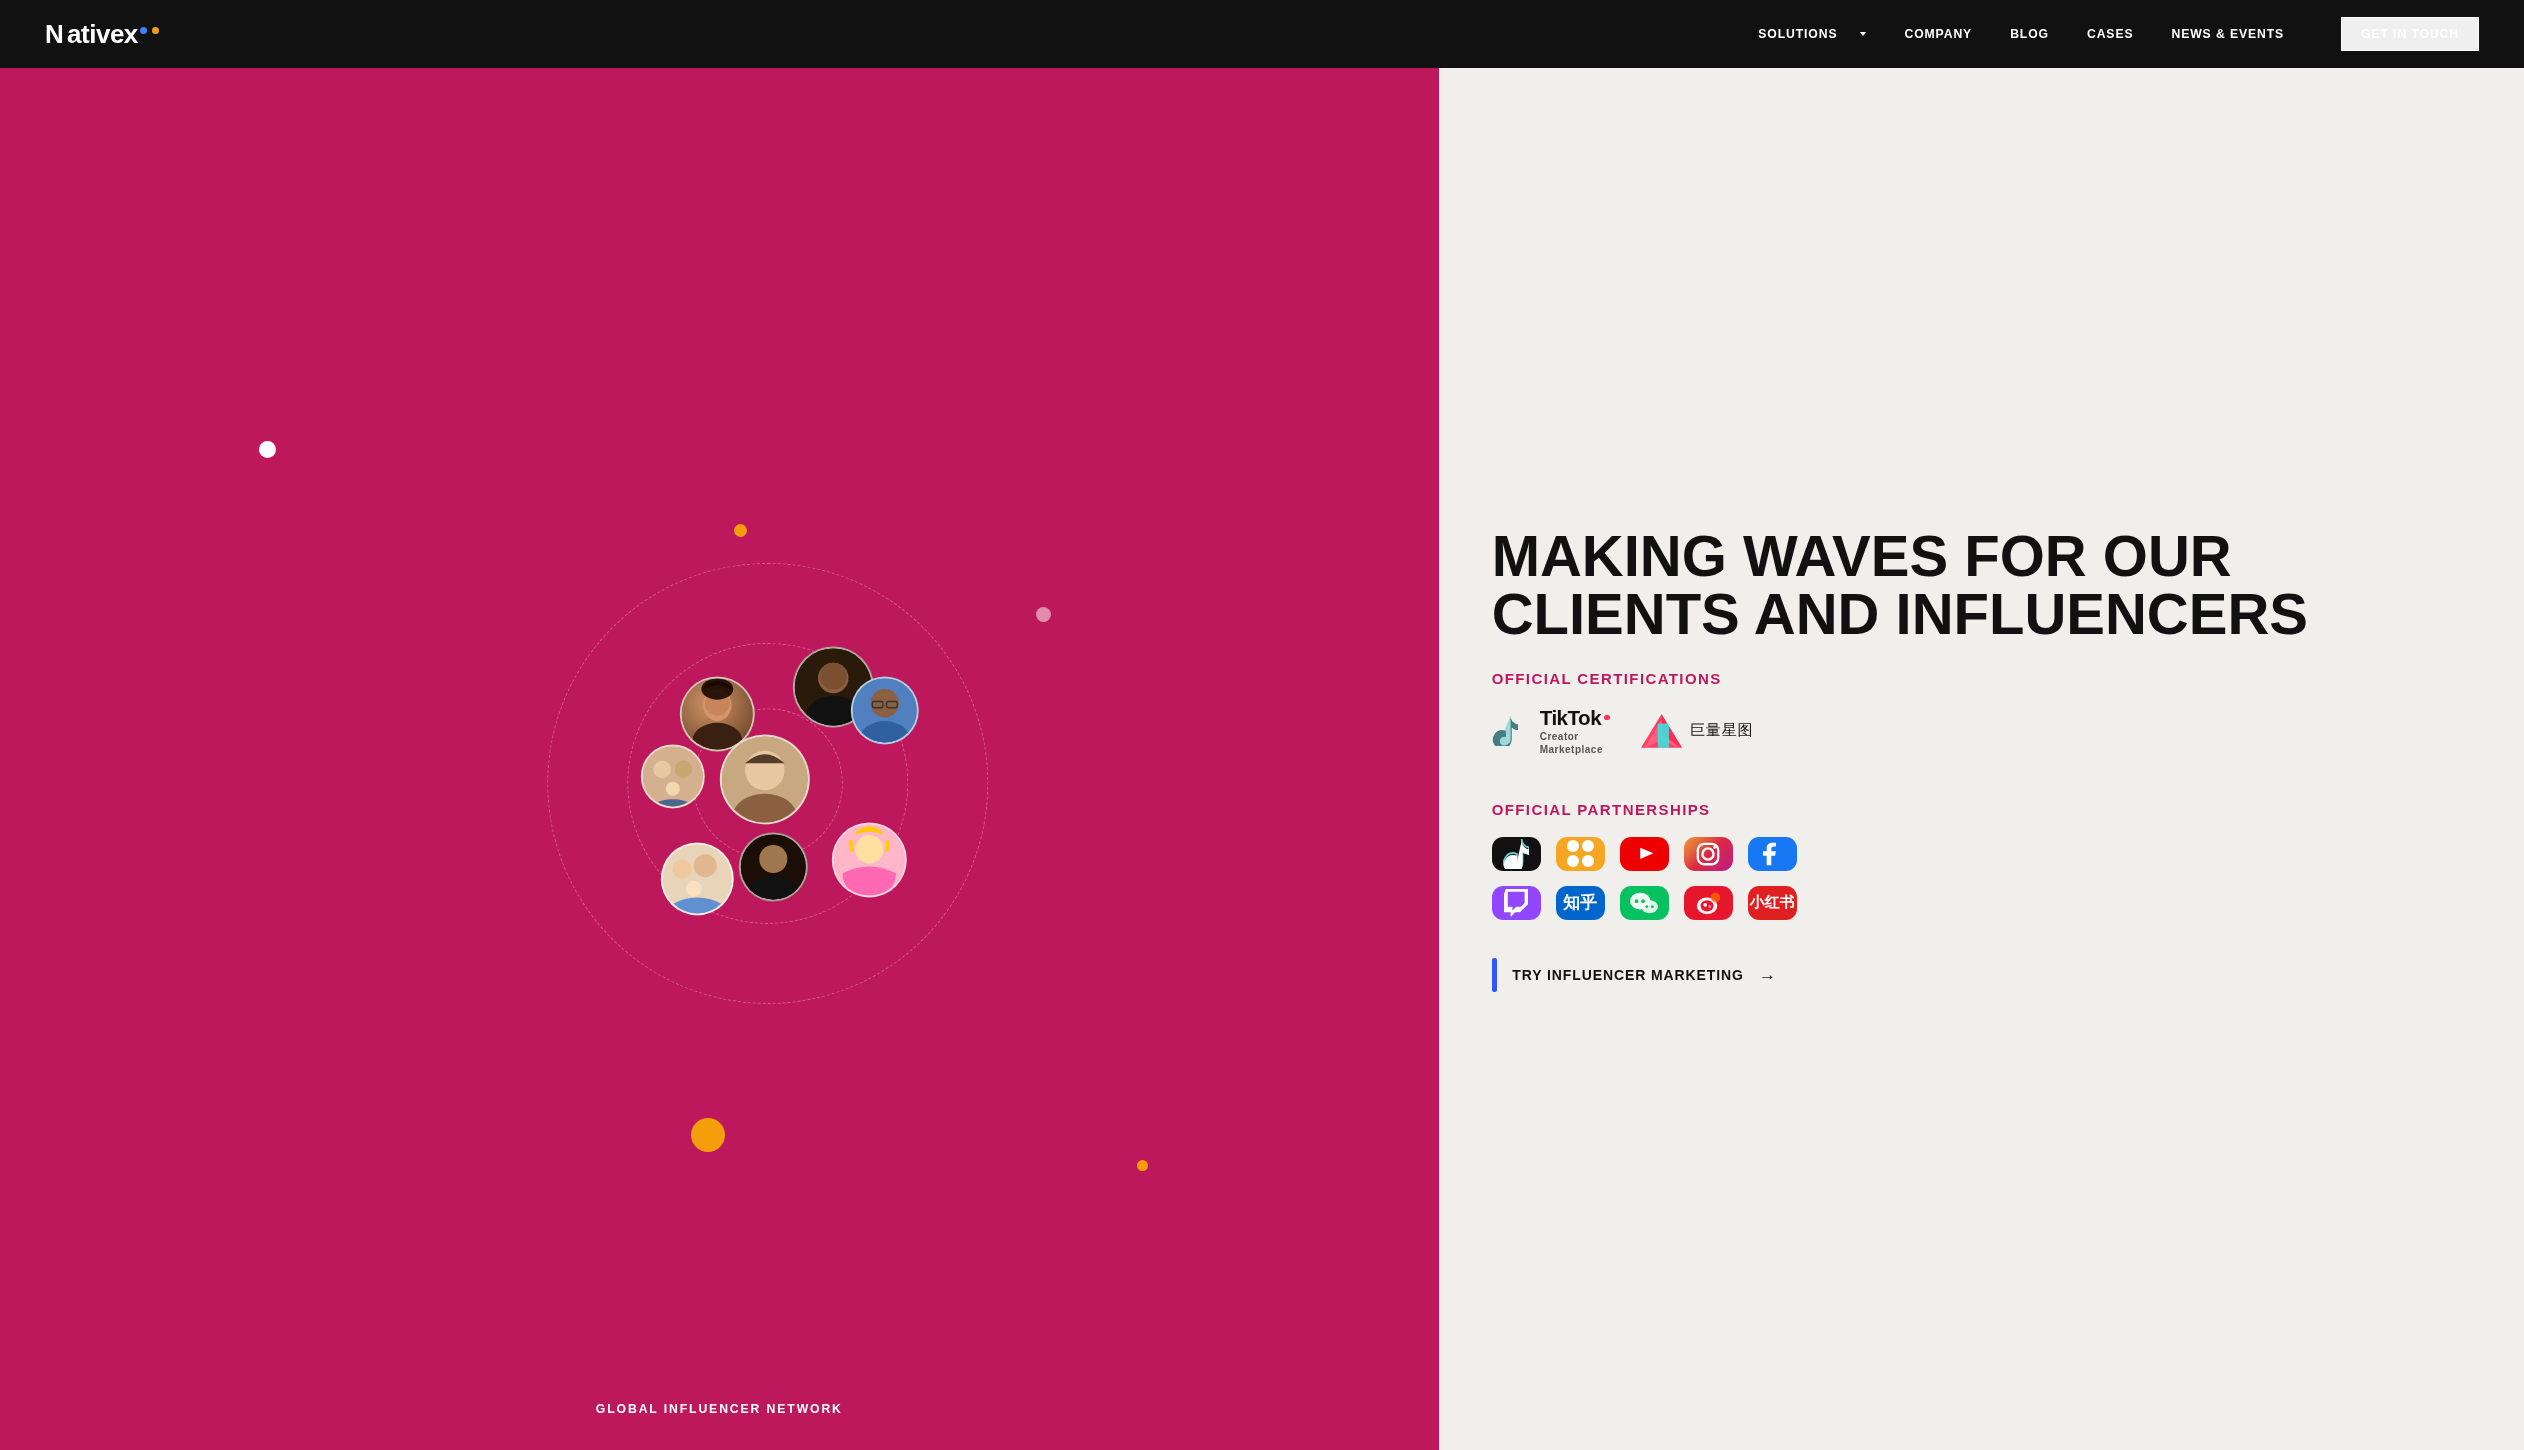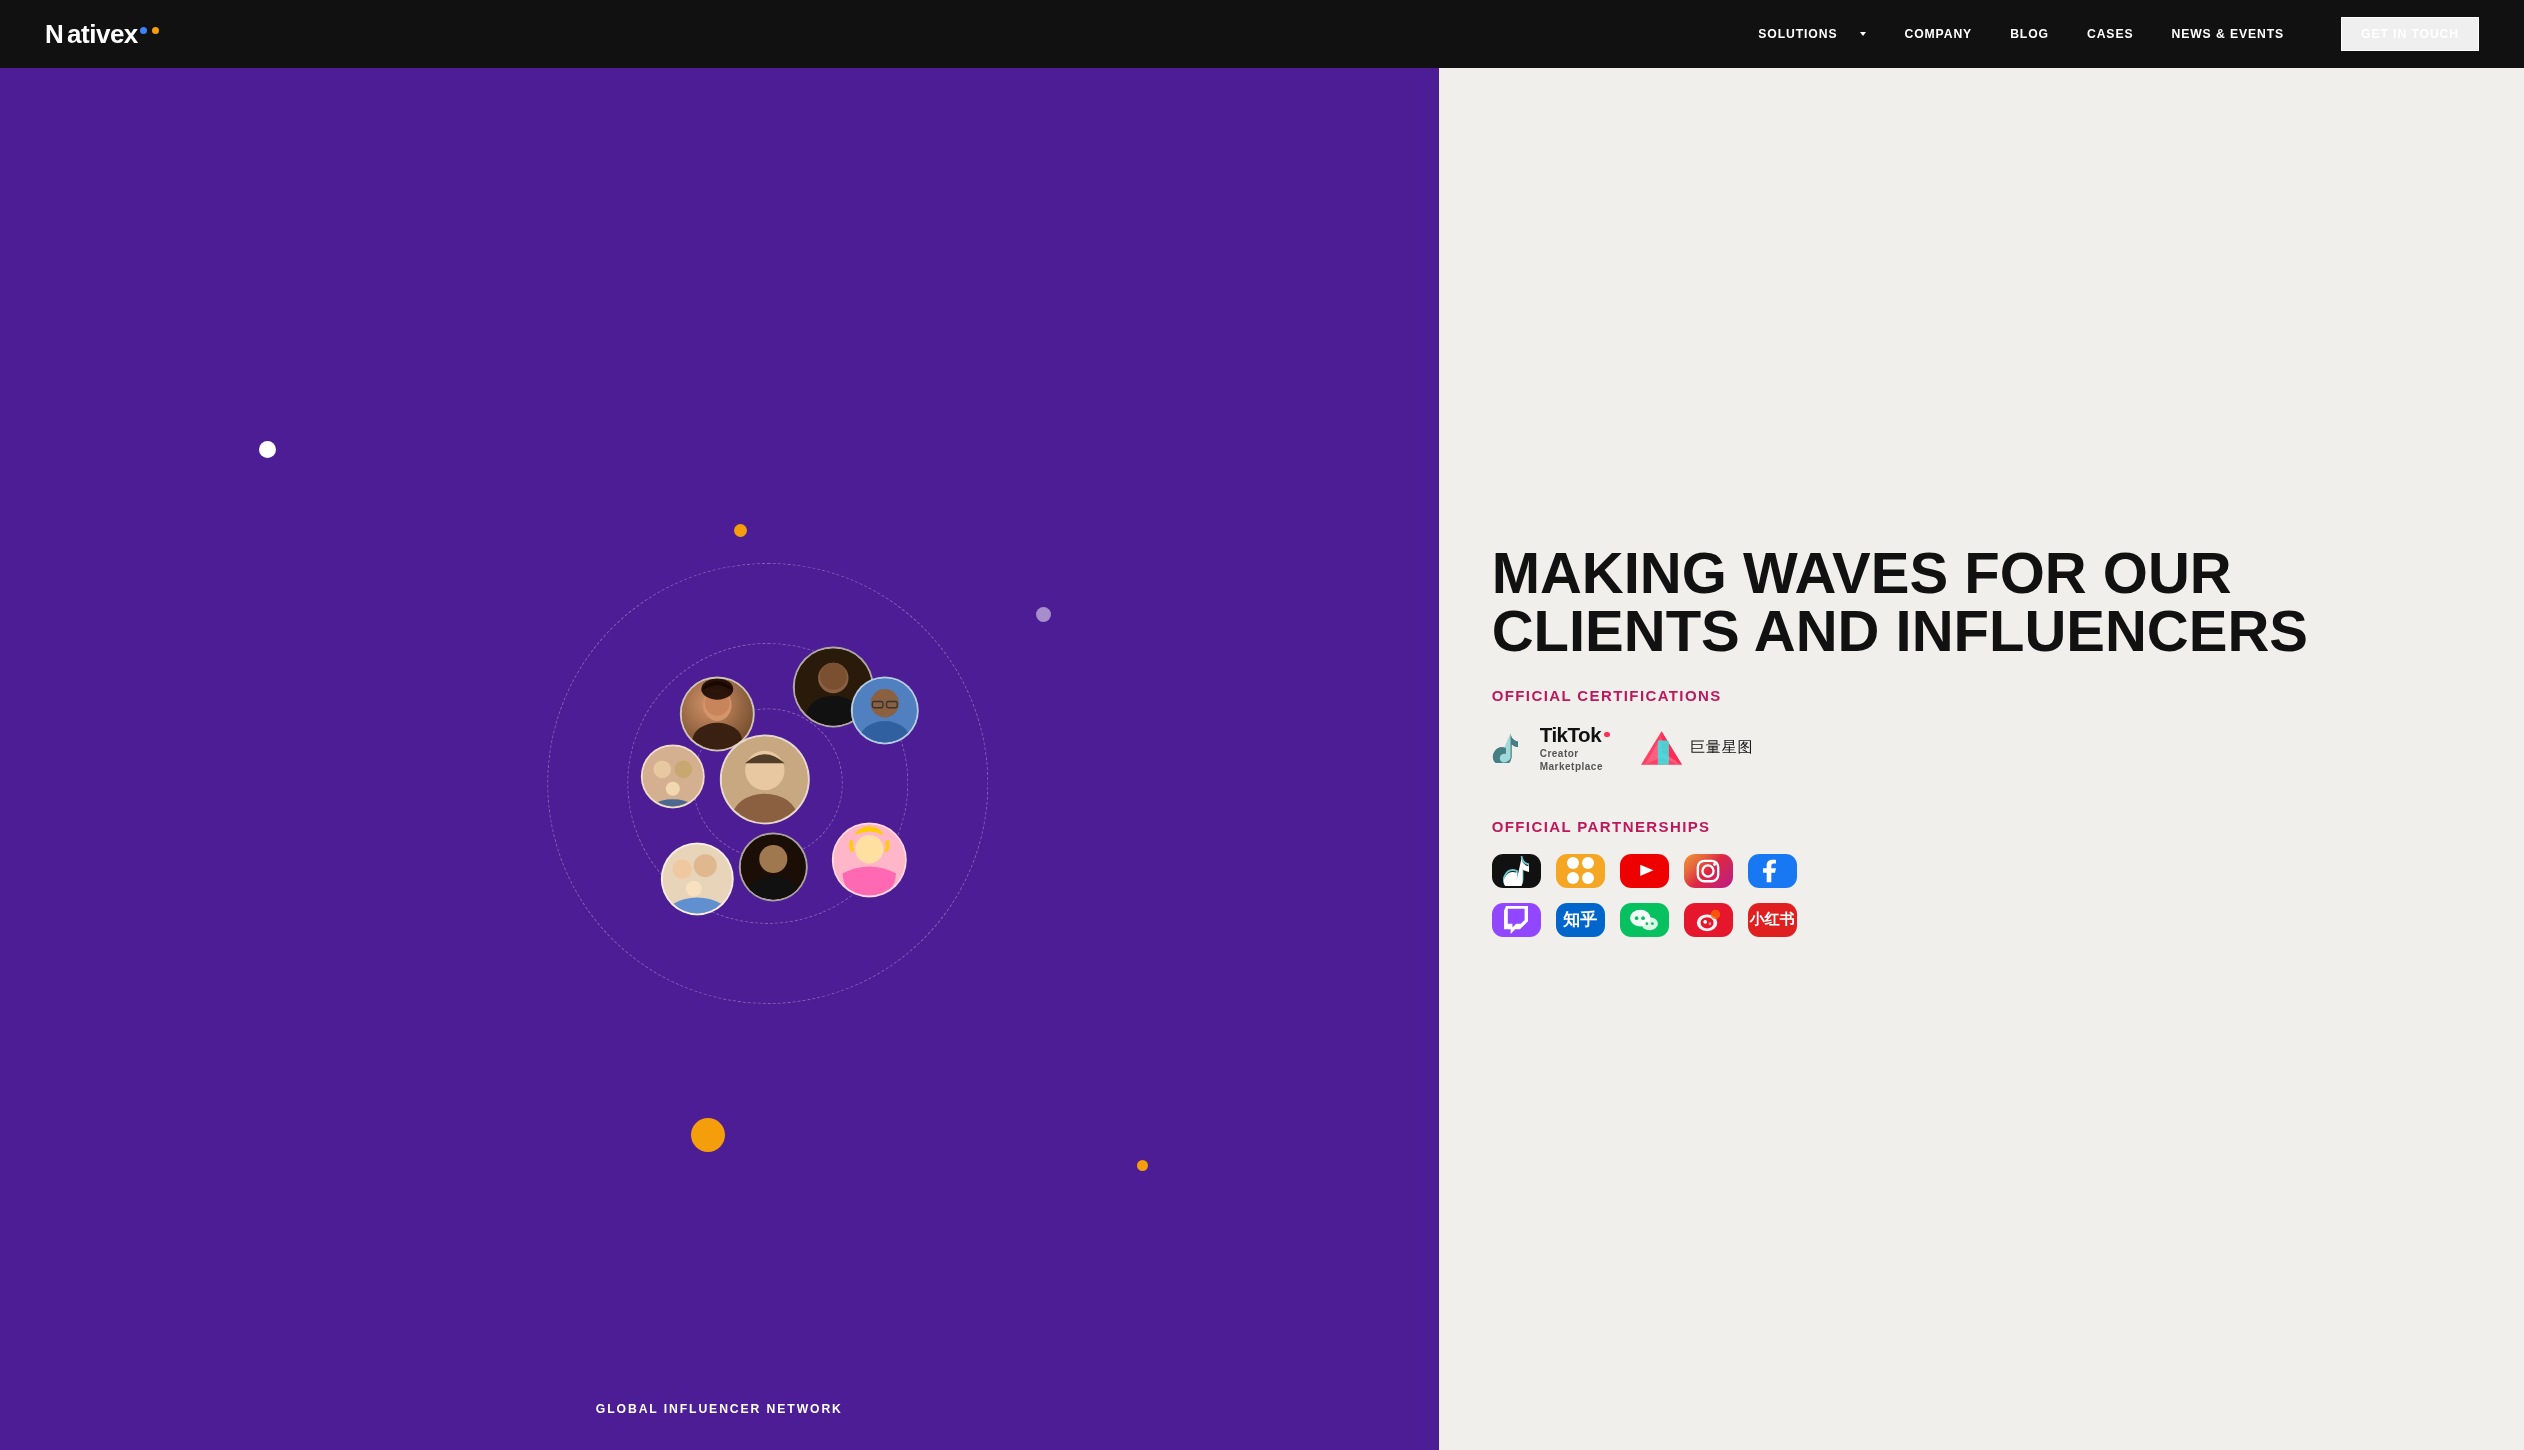--- a/index.html
+++ b/index.html
@@ -67,21 +67,21 @@
     
     .main-wrapper {
       display: flex;
       width: 100%;
       min-height: calc(100vh - 68px);
     }
 
     
     .left-panel {
       width: 57%;
-      background: #4c1d95;
+      background: #be185d;
       position: relative;
       min-height: 638px;
       overflow: hidden;
     }
 
     
     .orbital-container {
       position: absolute;
       top: 50%;
       left: 50%;
@@ -521,16 +521,21 @@
           <circle cx="13" cy="17" r="2" fill="#fff"></circle>
           <circle cx="18" cy="19" r="1.5" fill="#fff" opacity="0.5"></circle>
         </svg>
       </div>
 
       <div class="social-icon si-xiaohongshu">
         <span style="color:#ffffff;font-size:15px;font-weight:700;">小红书</span>
       </div>
     </div>
 
+    <div class="cta-row">
+      <div class="cta-bar"></div>
+      <span class="cta-text">TRY INFLUENCER MARKETING</span>
+      <span class="cta-arrow">→</span>
+    </div>
 
   </div>
 </div>
 
 
 </body></html>

